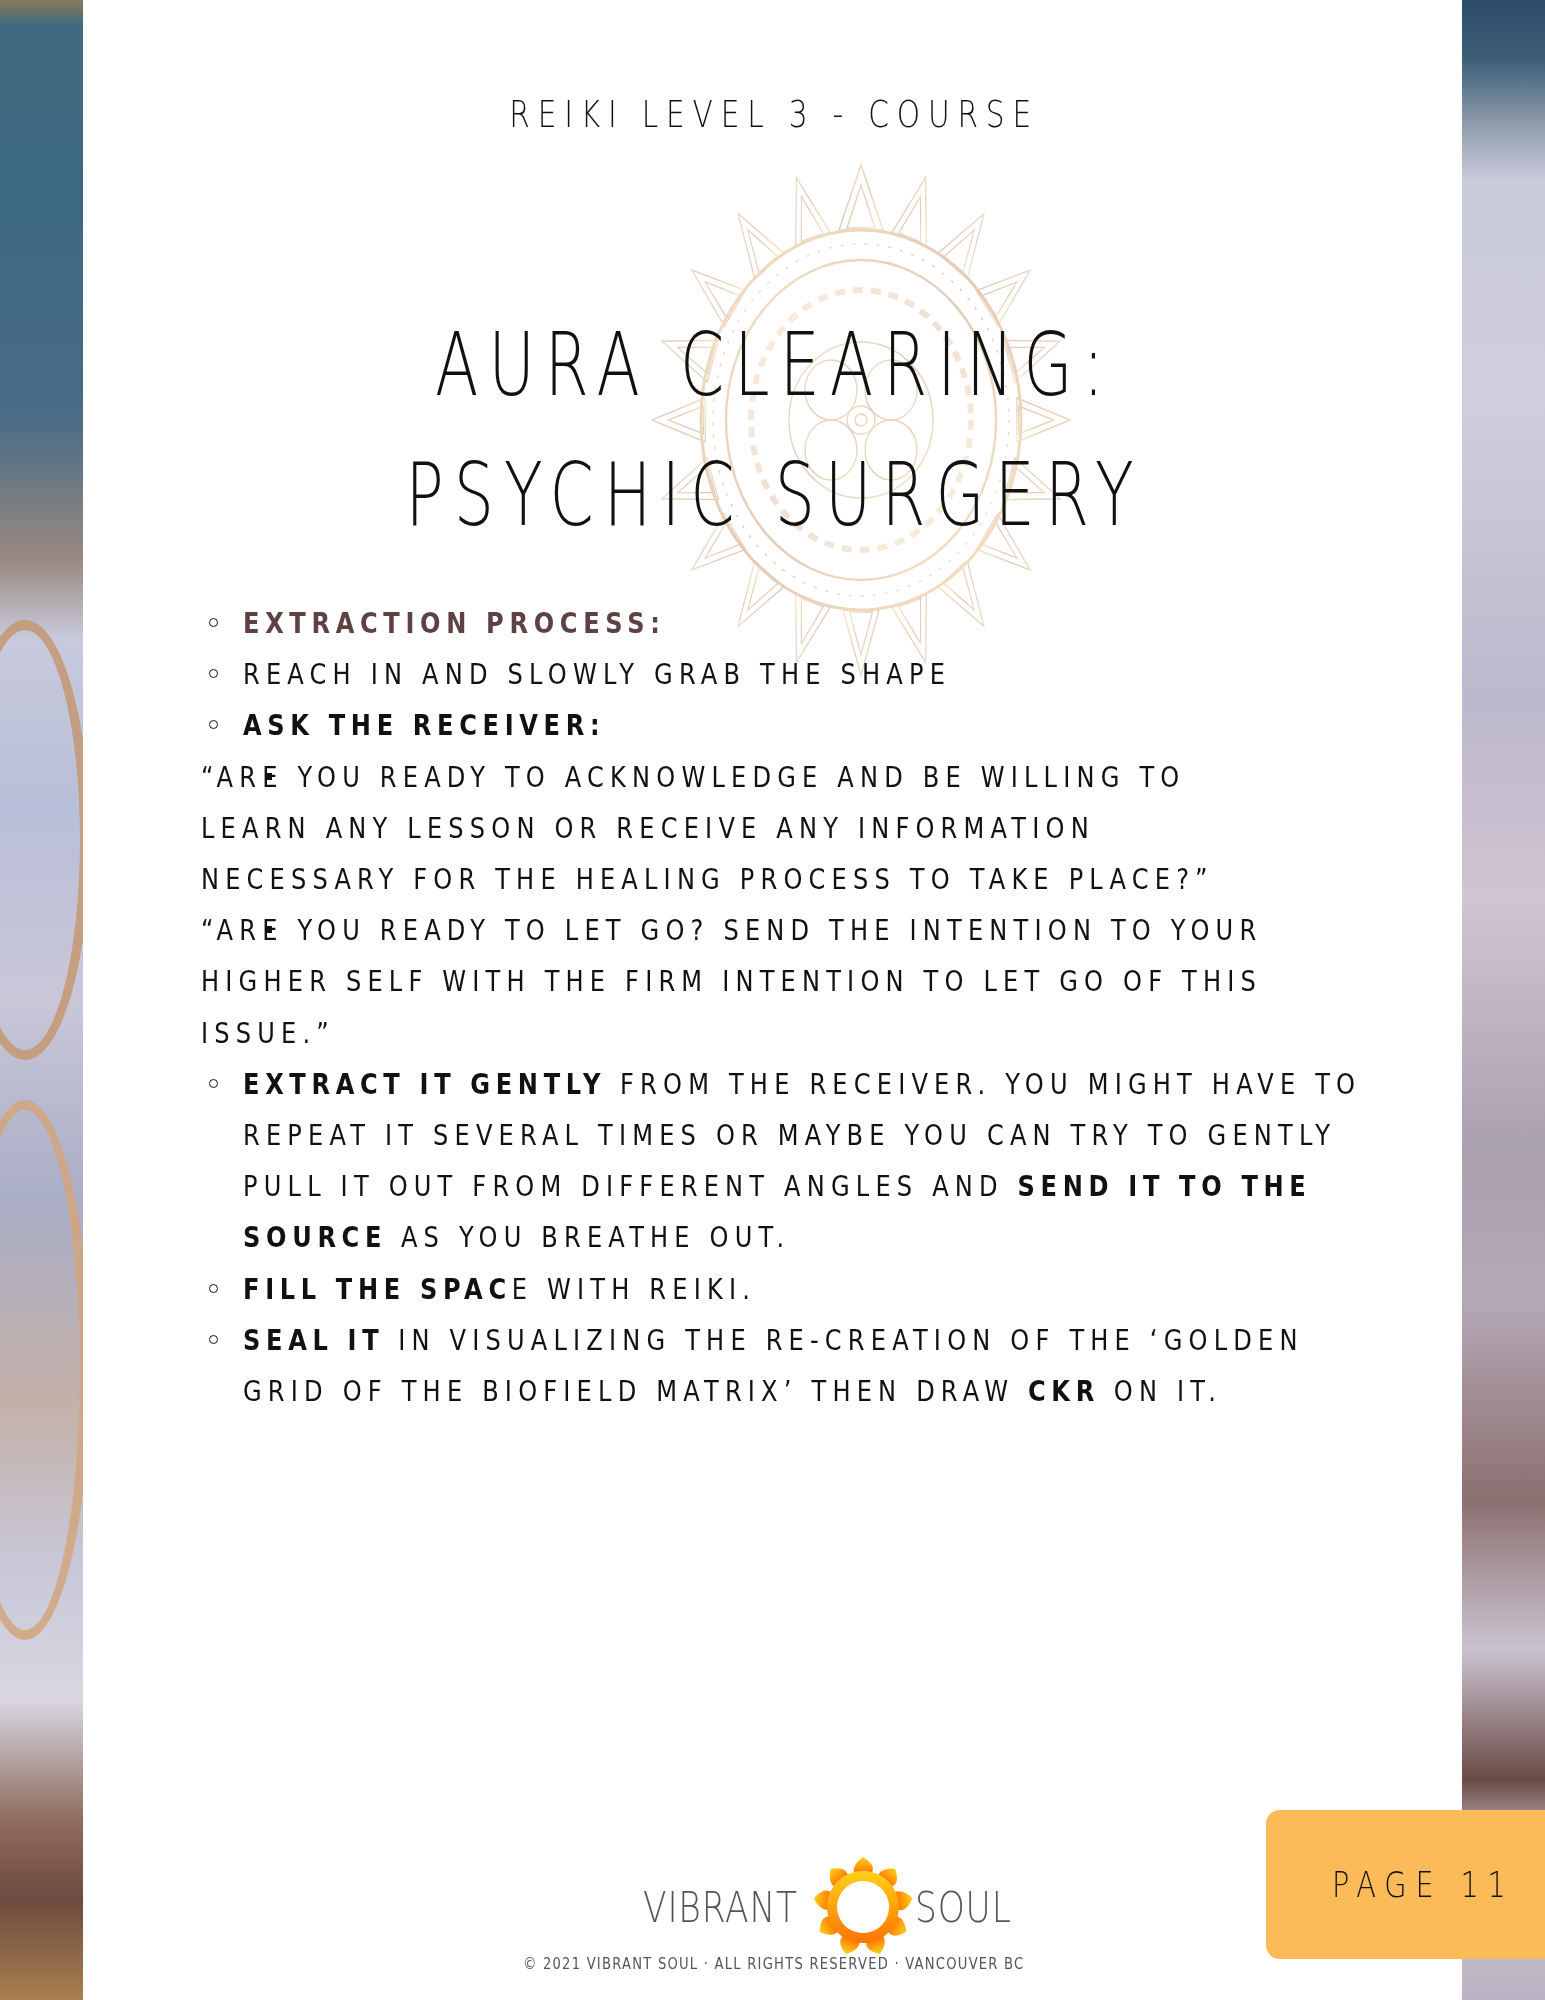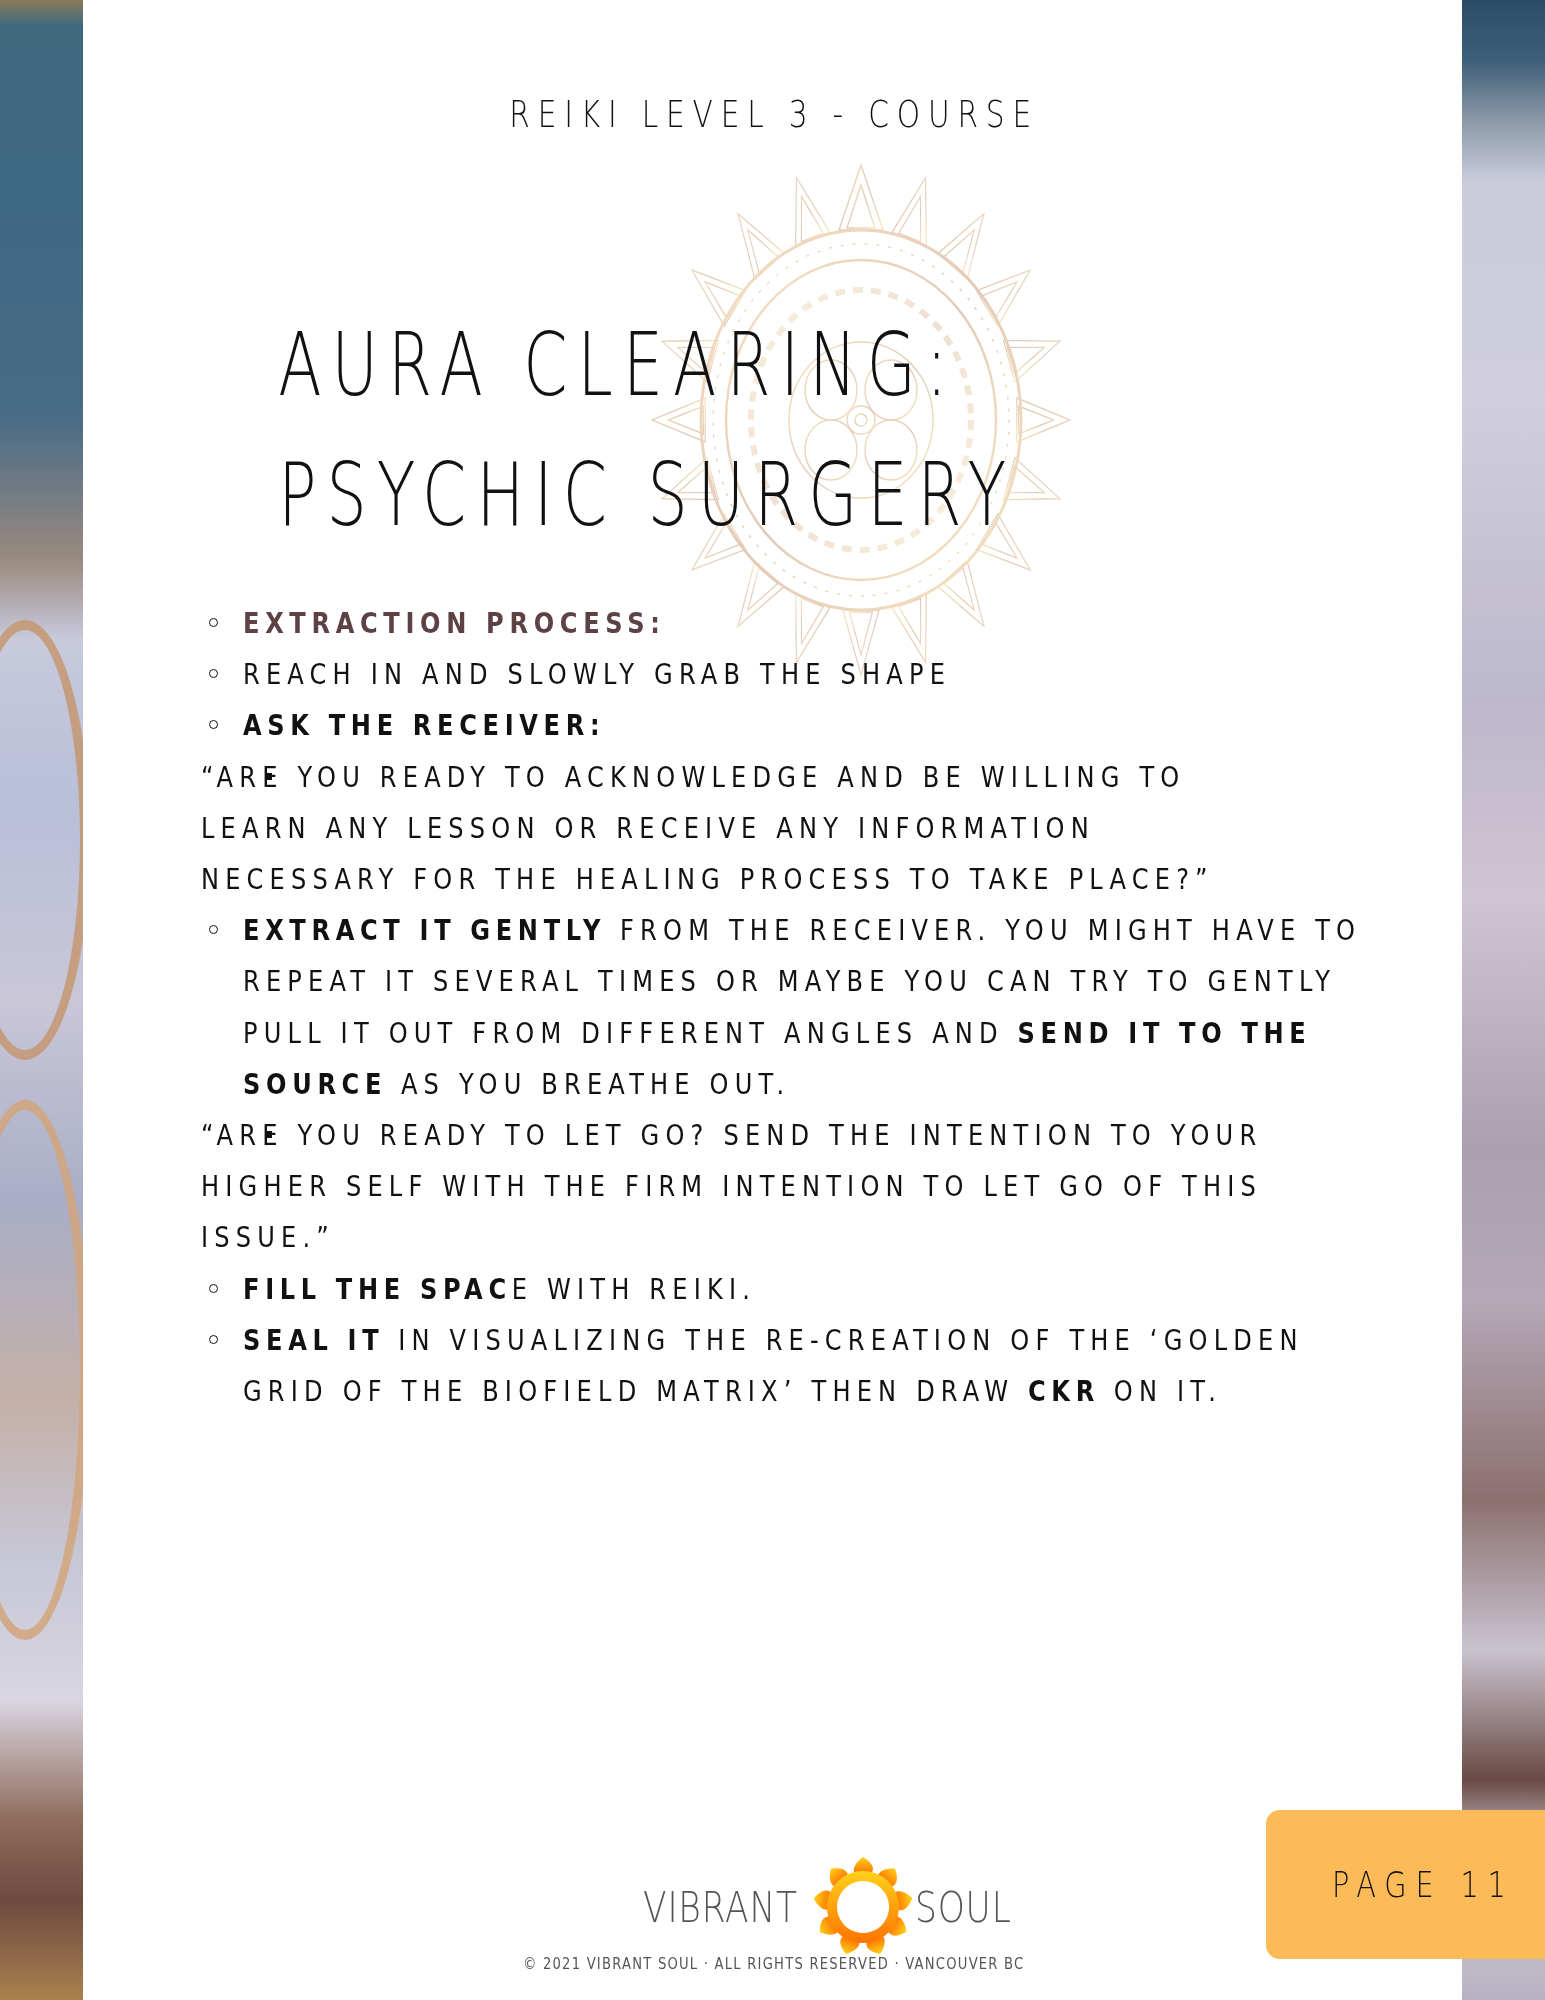--- a/index.html
+++ b/index.html
@@ -39,21 +39,21 @@
     .course-label {
       position: absolute; left: 0; top: 92px; width: 1379px; text-align: center;
       font-size: 38px; font-weight: 300; letter-spacing: 10px; color: #111;
       font-family: "DejaVu Sans", sans-serif;
       transform: scaleX(0.78); transform-origin: 697px 0;
     }
     .mandala {
       position: absolute; left: 568px; top: 158px; width: 420px; height: 524px;
     }
     .title {
-      position: absolute; left: 0; top: 300px; width: 1379px; text-align: left;
+      position: absolute; left: 0; top: 300px; width: 1379px; text-align: center;
       color: #111; font-family: "DejaVu Sans", sans-serif; font-weight: 300;
     }
     .title-line {
       display: block; font-size: 88px; line-height: 130px; letter-spacing: 14px;
       transform: scaleX(0.72); transform-origin: 697px 0; white-space: nowrap;
     }
     .list {
       position: absolute; left: 0; top: 598px; width: 1379px;
       font-family: "DejaVu Sans", sans-serif; font-size: 28px; line-height: 51.2px;
       color: #111; letter-spacing: 7.2px;
@@ -166,27 +166,27 @@
         <span class="txt"><span>REACH IN AND SLOWLY GRAB THE SHAPE</span></span>
       </div>
       <div class="item">
         <span class="bullet-circle"></span>
         <span class="txt"><span class="b">ASK THE RECEIVER:</span></span>
       </div>
       <div class="item sub">
         <span class="bullet-square"></span>
         <span class="txt">“ARE YOU READY TO ACKNOWLEDGE AND BE WILLING TO LEARN ANY LESSON OR RECEIVE ANY INFORMATION NECESSARY FOR THE HEALING PROCESS TO TAKE PLACE?”</span>
       </div>
-      <div class="item">
-        <span class="bullet-circle"></span>
-        <span class="txt"><span class="b">EXTRACT IT GENTLY</span><span> FROM THE RECEIVER. YOU MIGHT HAVE TO REPEAT IT SEVERAL TIMES OR MAYBE YOU CAN TRY TO GENTLY PULL IT OUT FROM DIFFERENT ANGLES AND </span><span class="b">SEND IT TO THE SOURCE</span><span> AS YOU BREATHE OUT.</span></span>
-      </div>
       <div class="item sub">
         <span class="bullet-square"></span>
         <span class="txt">“ARE YOU READY TO LET GO? SEND THE INTENTION TO YOUR HIGHER SELF WITH THE FIRM INTENTION TO LET GO OF THIS ISSUE.”</span>
+      </div>
+      <div class="item">
+        <span class="bullet-circle"></span>
+        <span class="txt"><span class="b">EXTRACT IT GENTLY</span><span> FROM THE RECEIVER. YOU MIGHT HAVE TO REPEAT IT SEVERAL TIMES OR MAYBE YOU CAN TRY TO GENTLY PULL IT OUT FROM DIFFERENT ANGLES AND </span><span class="b">SEND IT TO THE SOURCE</span><span> AS YOU BREATHE OUT.</span></span>
       </div>
       <div class="item">
         <span class="bullet-circle"></span>
         <span class="txt"><span class="b">FILL THE SPAC</span><span>E WITH REIKI.</span></span>
       </div>
       <div class="item">
         <span class="bullet-circle"></span>
         <span class="txt"><span class="b">SEAL IT</span><span> IN VISUALIZING THE RE-CREATION OF THE ‘GOLDEN GRID OF THE BIOFIELD MATRIX’ THEN DRAW </span><span class="b">CKR</span><span> ON IT.</span></span>
       </div>
     </div>

